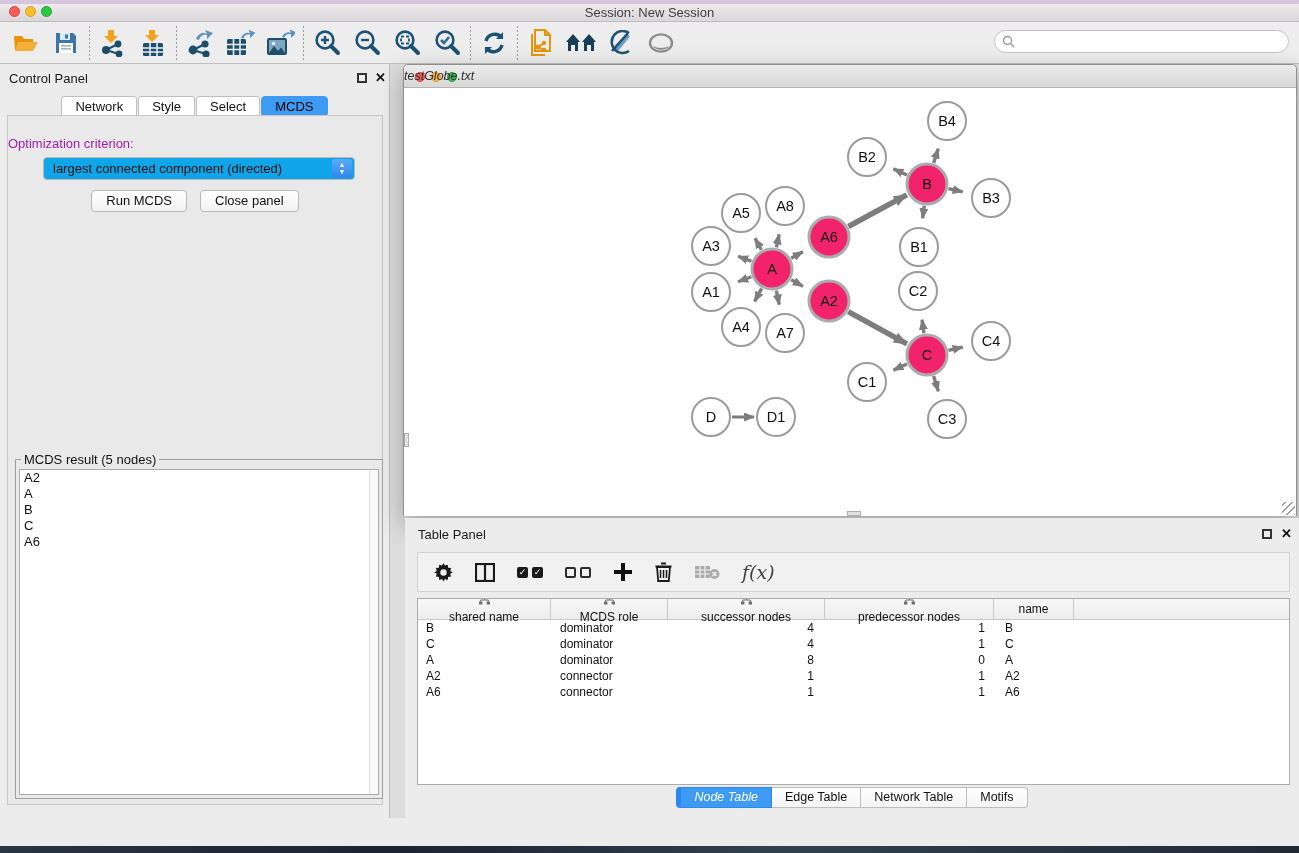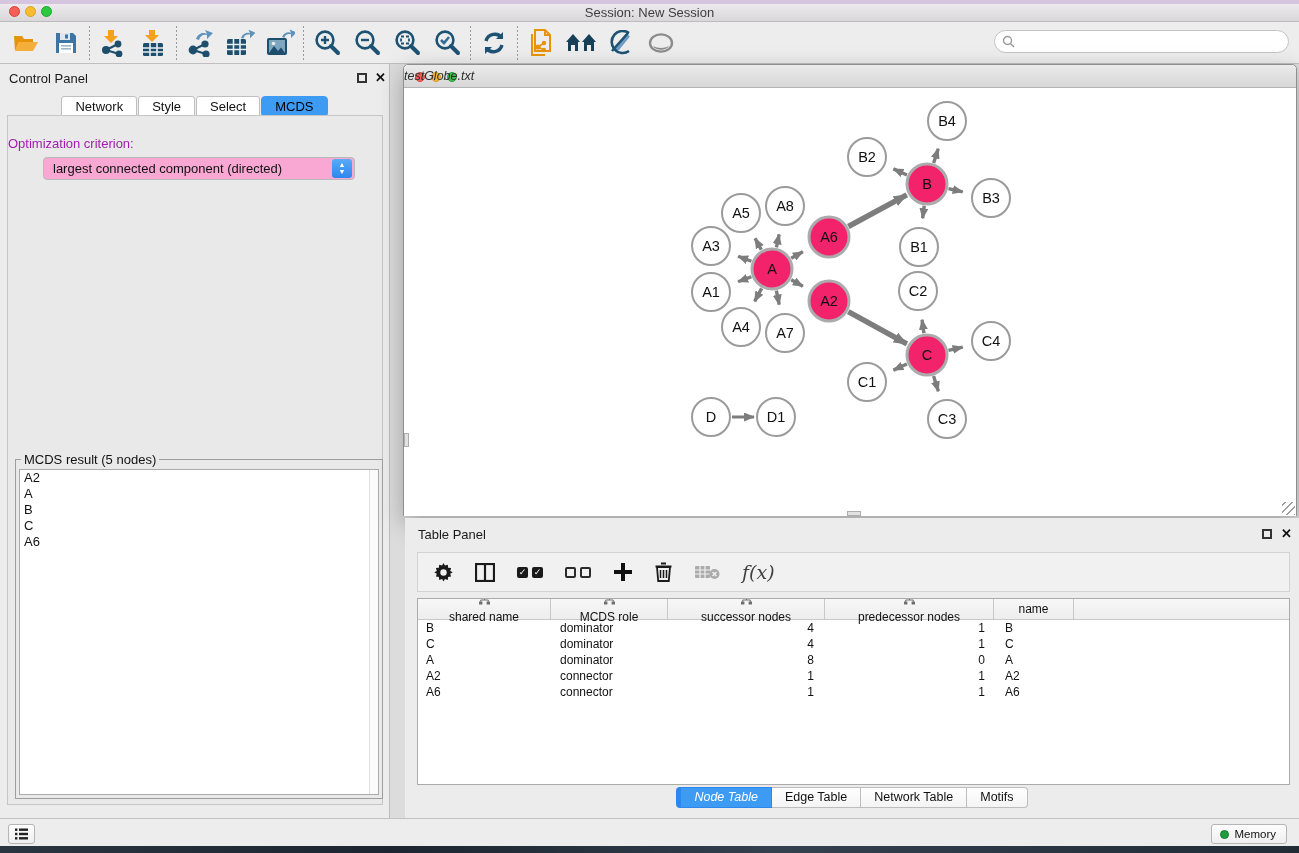--- a/index.html
+++ b/index.html
@@ -42,21 +42,21 @@
   .cp-header .float-box { left:357px; }
   .close-x { position:absolute; font-size:13px; font-weight:bold; color:#111; top:6px; }
   .cp-header .close-x { left:375px; }
   .cp-tabs { position:absolute; left:0; top:32px; width:100%; display:flex; justify-content:center; gap:1px;text-align:right; }
   .cp-tab { height:21px; padding:0 13px; background:#FFFFFF; border:1px solid #BFBFBF;
     font-size:13px; line-height:19px; color:#111; border-radius:3px 3px 0 0; }
   .cp-tab.selected { background:#3E9BF4; color:#000000; border-color:#3E9BF4; border-radius:4px; }
   .cp-content { position:absolute; left:7px; top:51px; width:376px; height:690px;
     background:#E9E9E9; border:1px solid #C6C6C6; }
   .opt-label { position:absolute; left:0; right:12px; top:20px; text-align:left; font-size:13px; color:#a21caf; }
-  .criterion { position:absolute; left:35px; top:41px; width:312px; height:23px; background:#f9a8d4;
+  .criterion { position:absolute; left:35px; top:41px; width:312px; height:23px; background:#0ea5e9;
     border:1px solid #B9B9B9; border-radius:4px; display:flex; align-items:center; }
   .criterion .val { flex:1; font-size:13px; padding-left:9px; color:#111; white-space:nowrap; }
   .criterion .spinner { width:20px; height:19px; margin-right:2px; border-radius:3px;
     background:linear-gradient(#59ABF7,#2E87EE); display:flex; flex-direction:column;
     align-items:center; justify-content:center; gap:1px; }
   .criterion .spinner span { color:#FFF; font-size:7px; line-height:6px; }
   .cp-buttons { position:absolute; left:0; right:0; top:74px; display:flex; justify-content:center; gap:13px; }
   .btn { height:22px; padding:0 14px; background:linear-gradient(#FFFFFF,#F2F2F2);
     border:1px solid #B9B9B9; border-radius:4px; font-size:13px; line-height:20px; color:#111; }
   .result-group { position:absolute; left:7px; top:343px; width:368px; height:340px;
@@ -306,20 +306,24 @@
       <div class="cp-tab selected">MCDS</div>
     </div>
     <div class="cp-content">
       <div class="opt-label">Optimization criterion:</div>
       <div class="criterion">
         <span class="val">largest connected component (directed)</span>
         <span class="spinner">
             <span>▲</span>
             <span>▼</span>
           </span>
+      </div>
+      <div class="cp-buttons">
+        <button class="btn">Run MCDS</button>
+        <button class="btn">Close panel</button>
       </div>
       <div class="result-group">
         <span class="result-legend">MCDS result (5 nodes)</span>
         <div class="result-list" id="mcds-list">
           <div class="result-scroll"></div>
         <div class="item">A2</div>
             <div class="item">A</div>
             <div class="item">B</div>
             <div class="item">C</div>
             <div class="item">A6</div>
@@ -551,30 +555,14 @@
     </div>
 
     <div class="tp-tabs" id="tp-tabs">
         <div class="tp-tab selected">Node Table</div>
         <div class="tp-tab">Edge Table</div>
         <div class="tp-tab">Network Table</div>
         <div class="tp-tab">Motifs</div>
       </div>
   </div>
 
-  <div class="status-bar">
-    <div class="sb-left-btn">
-      <svg width="13" height="12" viewBox="0 0 13 12">
-        <rect x="0" y="0.5" width="2.4" height="2.4" fill="#222"></rect>
-          <rect x="4" y="0.5" width="9" height="2.4" fill="#222"></rect>
-        <rect x="0" y="4.8" width="2.4" height="2.4" fill="#222"></rect>
-          <rect x="4" y="4.8" width="9" height="2.4" fill="#222"></rect>
-        <rect x="0" y="9.1" width="2.4" height="2.4" fill="#222"></rect>
-          <rect x="4" y="9.1" width="9" height="2.4" fill="#222"></rect>
-      </svg>
-    </div>
-    <div class="sb-memory">
-      <span class="mem-dot"></span>
-      <span>Memory</span>
-    </div>
-  </div>
   <div class="desktop-bottom"></div>
 </div>
 
 </body></html>

